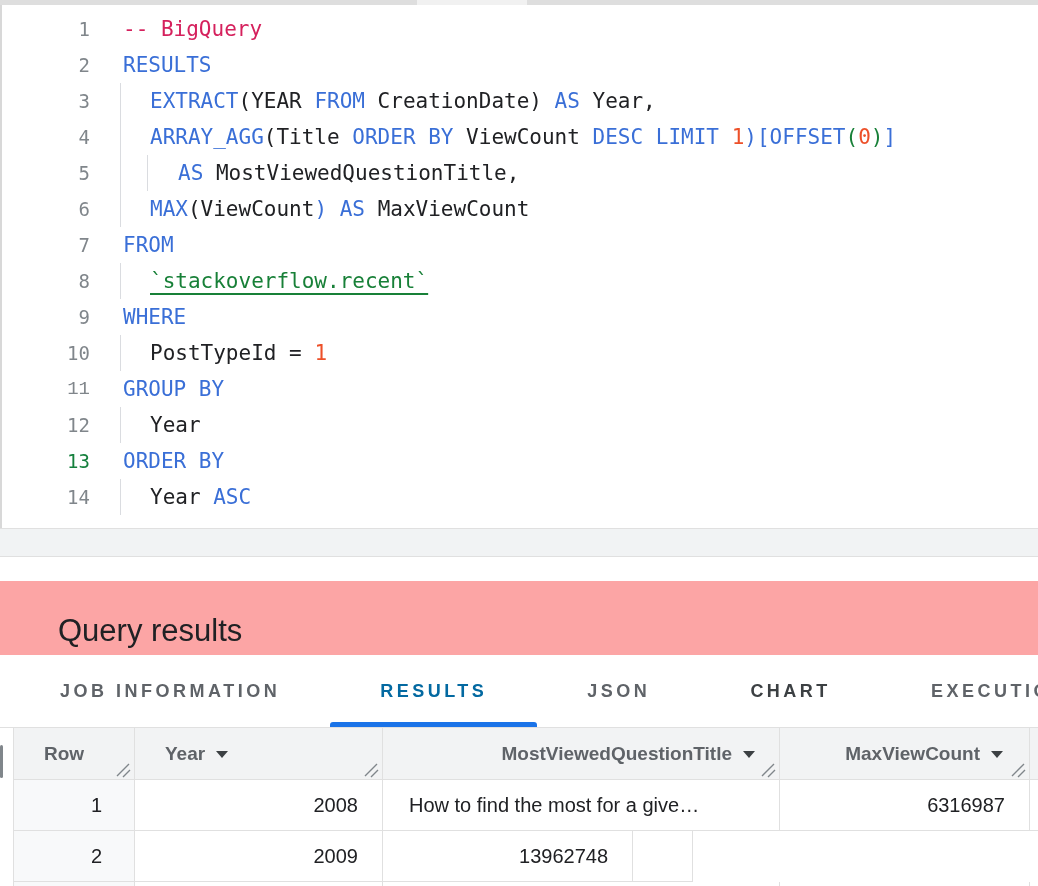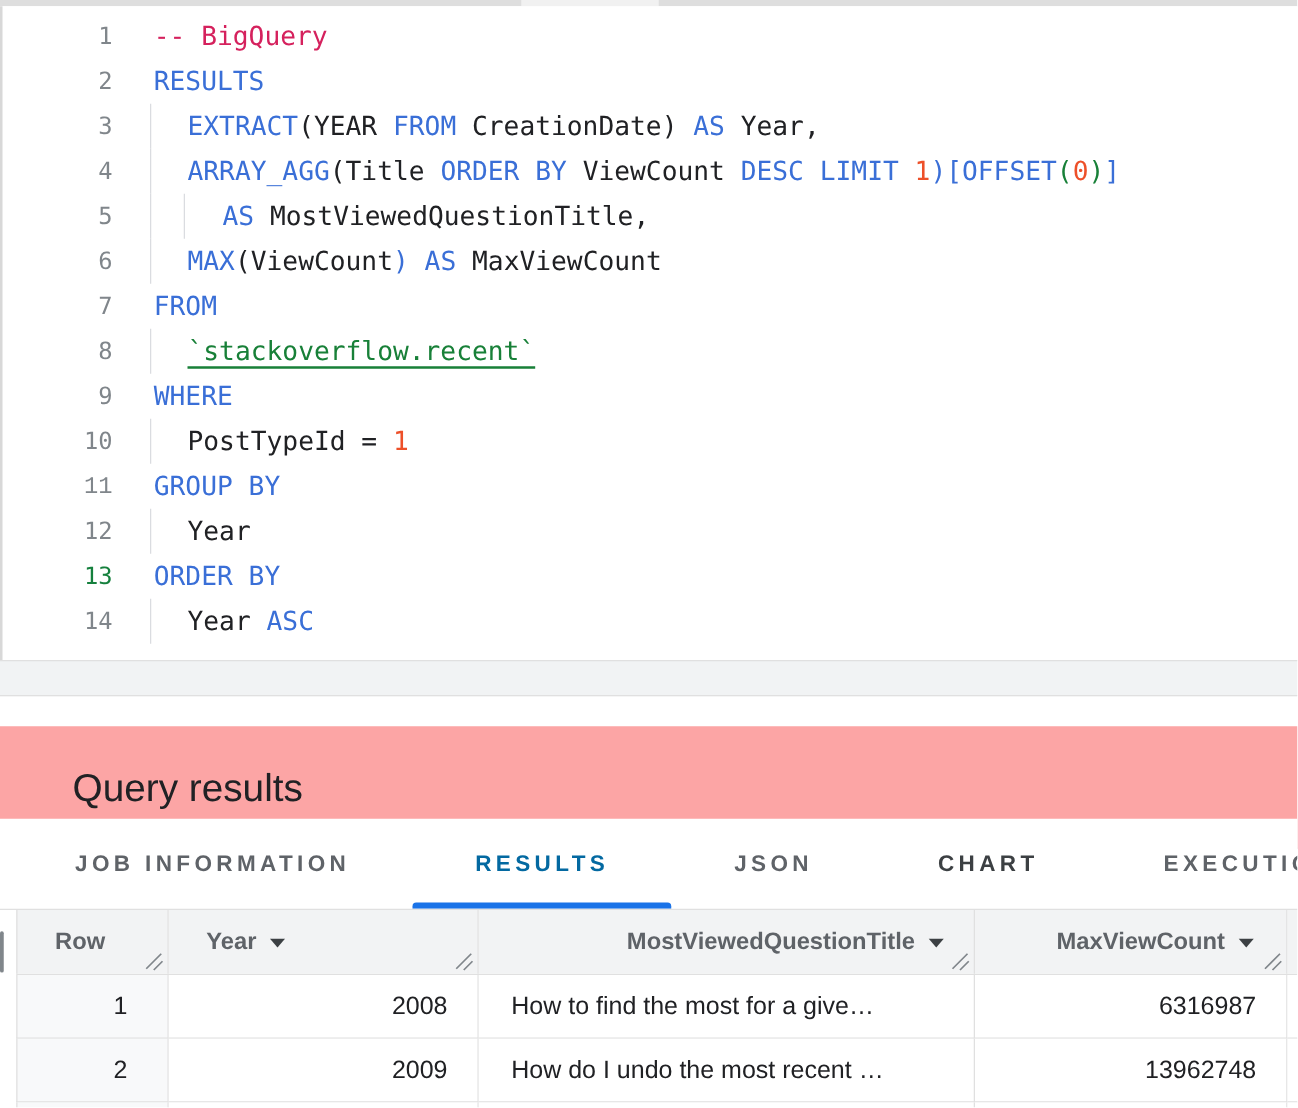--- a/index.html
+++ b/index.html
@@ -196,21 +196,20 @@
         <div class="drow">
           <div class="dcell c-right rowcol" style="width: 122px; flex: 0 0 122px;">1</div>
           <div class="dcell c-right" style="width: 248px; flex: 0 0 248px;">2008</div>
           <div class="dcell" style="width: 397px; flex: 0 0 397px;">How to find the most for a give…</div>
           <div class="dcell c-right" style="width: 250px; flex: 0 0 250px;">6316987</div>
           <div class="dcell" style="width: 60px; flex: 0 0 60px;"></div>
         </div>
         <div class="drow">
           <div class="dcell c-right rowcol" style="width: 122px; flex: 0 0 122px;">2</div>
           <div class="dcell c-right" style="width: 248px; flex: 0 0 248px;">2009</div>
-          <div class="dcell" style="width: 397px; flex: 0 0 397px;">How do I undo the most recent …</div>
           <div class="dcell c-right" style="width: 250px; flex: 0 0 250px;">13962748</div>
           <div class="dcell" style="width: 60px; flex: 0 0 60px;"></div>
         </div>
         <div class="drow">
           <div class="dcell c-right rowcol" style="width: 122px; flex: 0 0 122px;"></div>
           <div class="dcell c-right" style="width: 248px; flex: 0 0 248px;"></div>
           <div class="dcell" style="width: 397px; flex: 0 0 397px;"></div>
           <div class="dcell c-right" style="width: 250px; flex: 0 0 250px;"></div>
           <div class="dcell" style="width: 60px; flex: 0 0 60px;"></div>
         </div>

